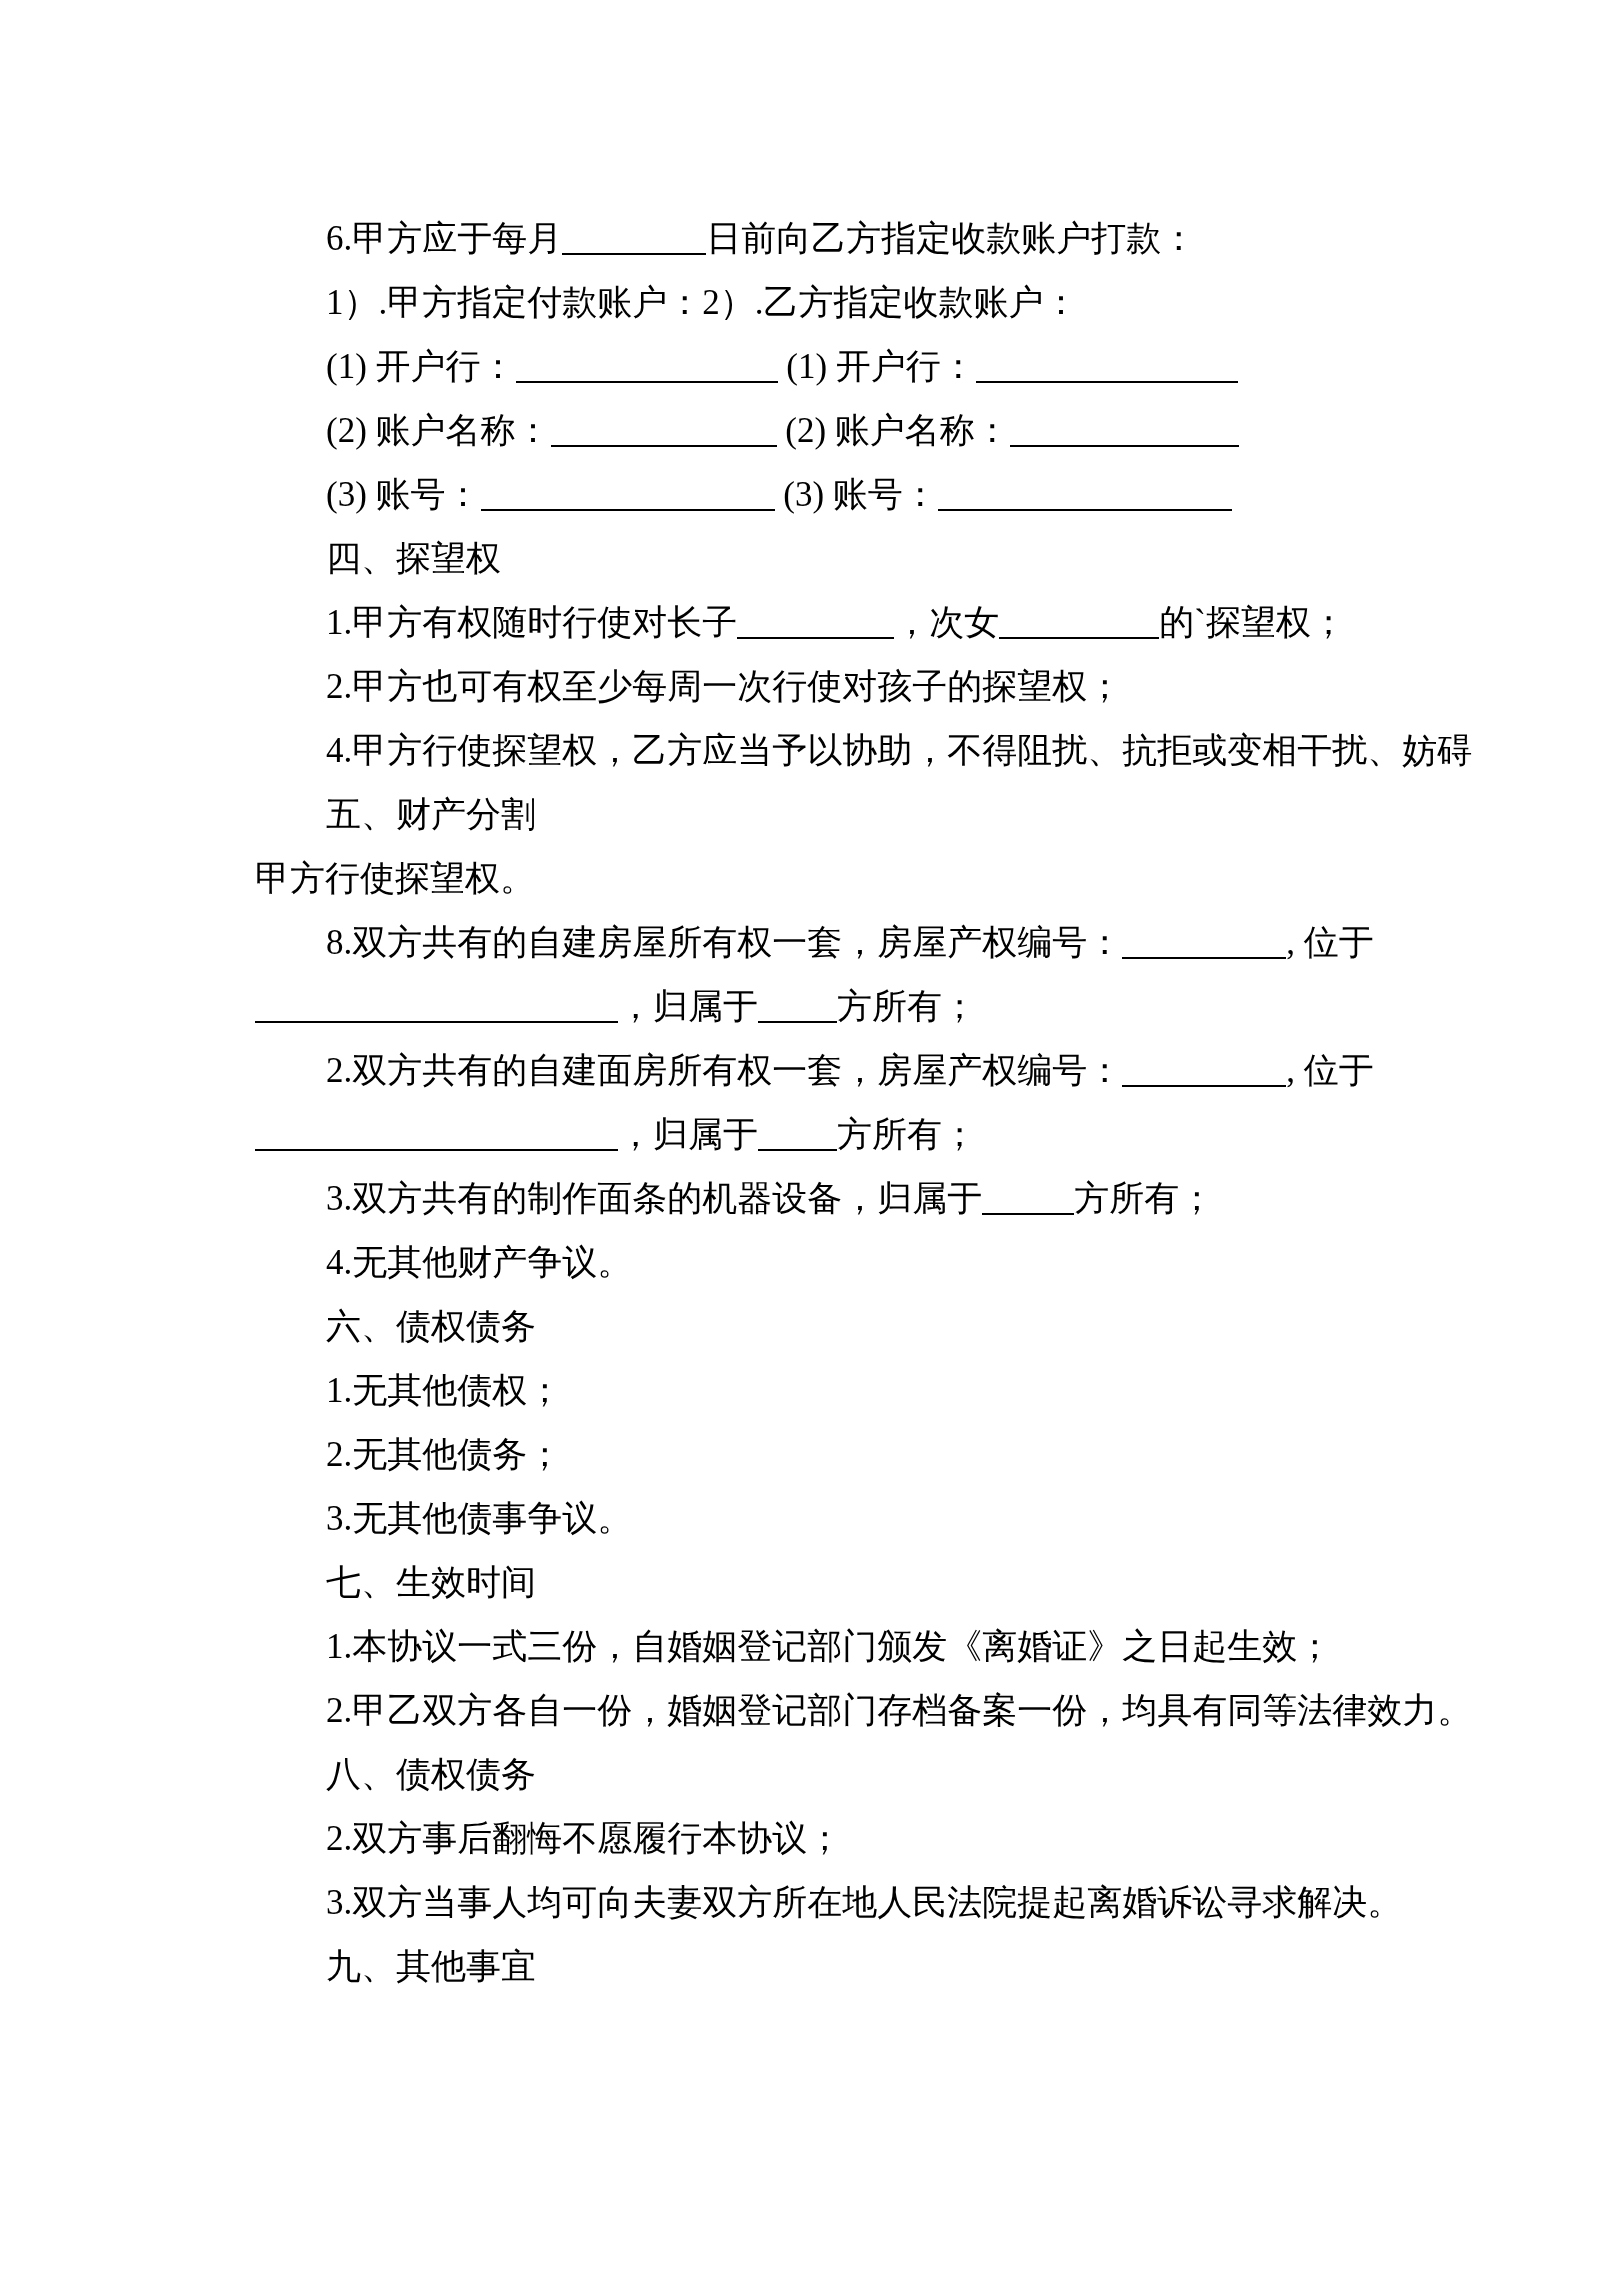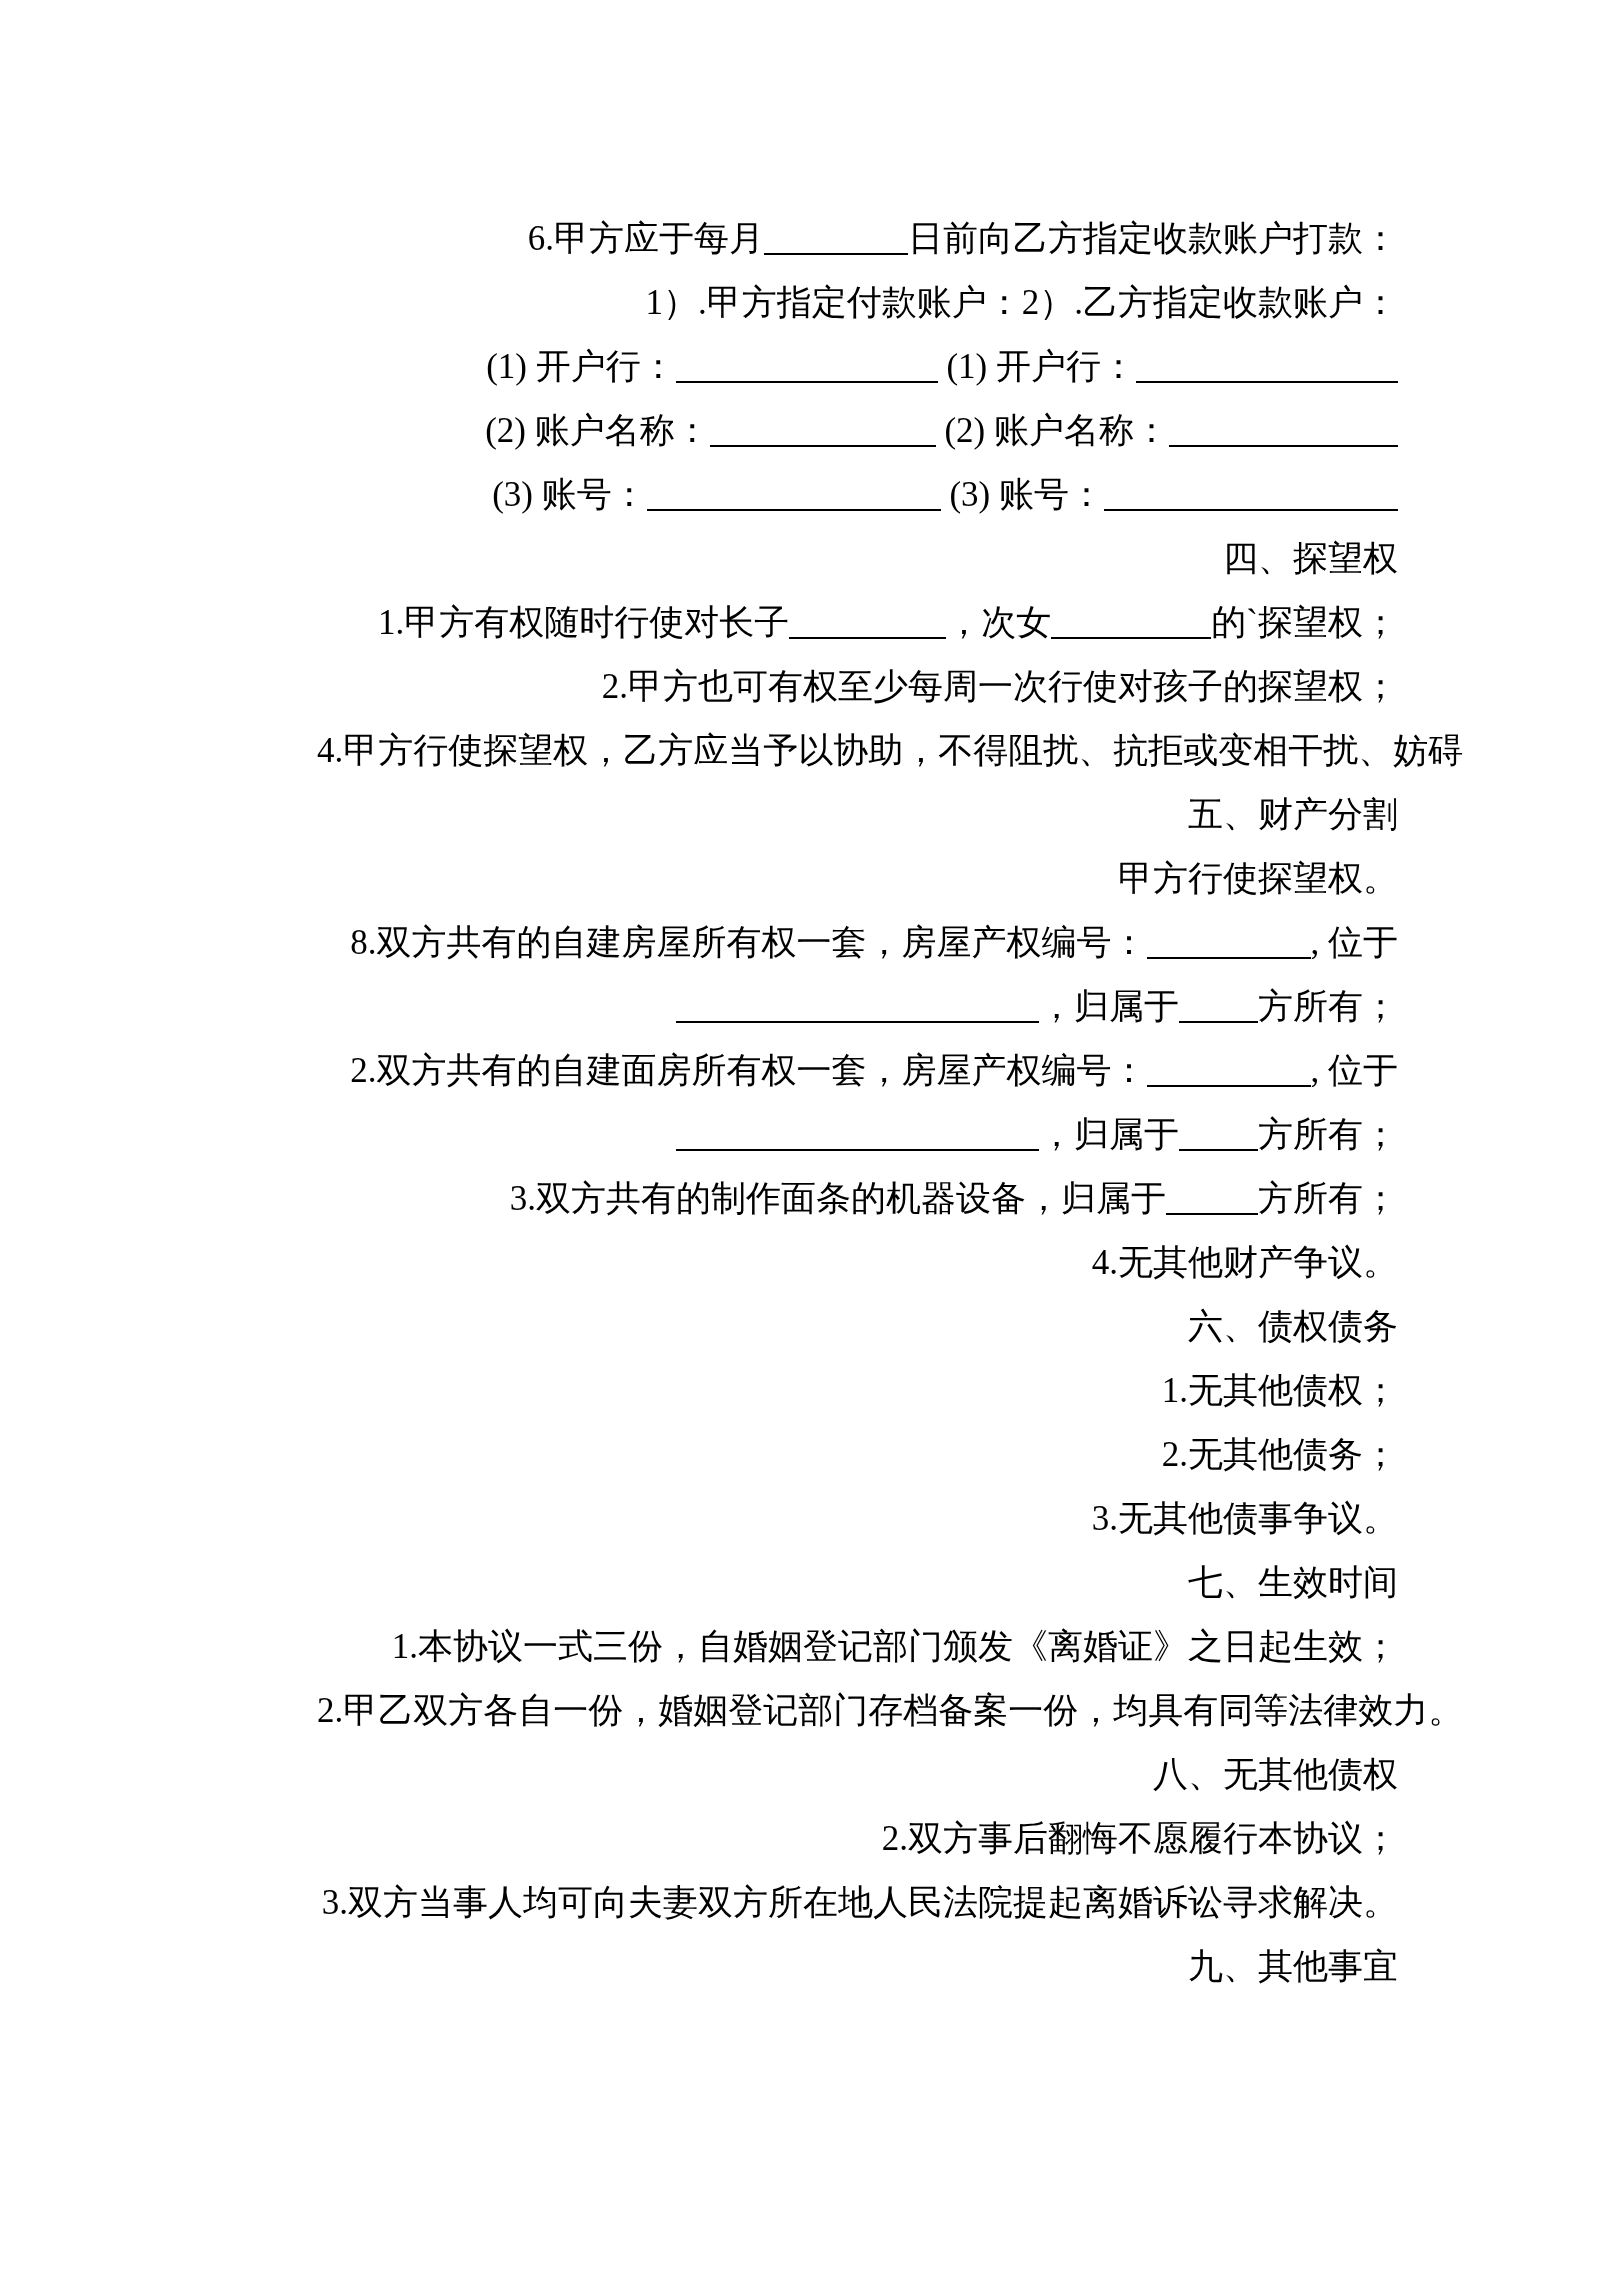--- a/index.html
+++ b/index.html
@@ -7,24 +7,23 @@
     position: relative;
     width: 1623px;
     height: 2295px;
     background: #ffffff;
     font-family: "Liberation Serif", "DejaVu Serif", serif;
     color: #000000;
     overflow: hidden;
   }
   .doc {
     position: absolute;
-    left: 246px;
+    left: 255px;
     top: 207px;
     width: 1152px;
-    text-align: right;
   }
   .line {
     height: 64px;
     line-height: 64px;
     font-size: 35px;
     white-space: nowrap;
     letter-spacing: 0;
   }
   .line.indent { padding-left: 71px; }
   .run { display: inline; }
@@ -57,19 +56,19 @@
       <div class="line"><span class="blank" style="width: 363px;"></span><span class="run">，归属于</span><span class="blank" style="width: 79px;"></span><span class="run">方所有；</span></div>
       <div class="line indent"><span class="run">3.双方共有的制作面条的机器设备，归属于</span><span class="blank" style="width: 92px;"></span><span class="run">方所有；</span></div>
       <div class="line indent"><span class="run">4.无其他财产争议。</span></div>
       <div class="line indent"><span class="run">六、债权债务</span></div>
       <div class="line indent"><span class="run">1.无其他债权；</span></div>
       <div class="line indent"><span class="run">2.无其他债务；</span></div>
       <div class="line indent"><span class="run">3.无其他债事争议。</span></div>
       <div class="line indent"><span class="run">七、生效时间</span></div>
       <div class="line indent"><span class="run">1.本协议一式三份，自婚姻登记部门颁发《离婚证》之日起生效；</span></div>
       <div class="line indent"><span class="run">2.甲乙双方各自一份，婚姻登记部门存档备案一份，均具有同等法律效力。</span></div>
-      <div class="line indent"><span class="run">八、无其他债权</span></div>
+      <div class="line indent"><span class="run">八、债权债务</span></div>
       <div class="line indent"><span class="run">2.双方事后翻悔不愿履行本协议；</span></div>
       <div class="line indent"><span class="run">3.双方当事人均可向夫妻双方所在地人民法院提起离婚诉讼寻求解决。</span></div>
       <div class="line indent"><span class="run">九、其他事宜</span></div>
     </div>
 </div>
 
 
 </body></html>

